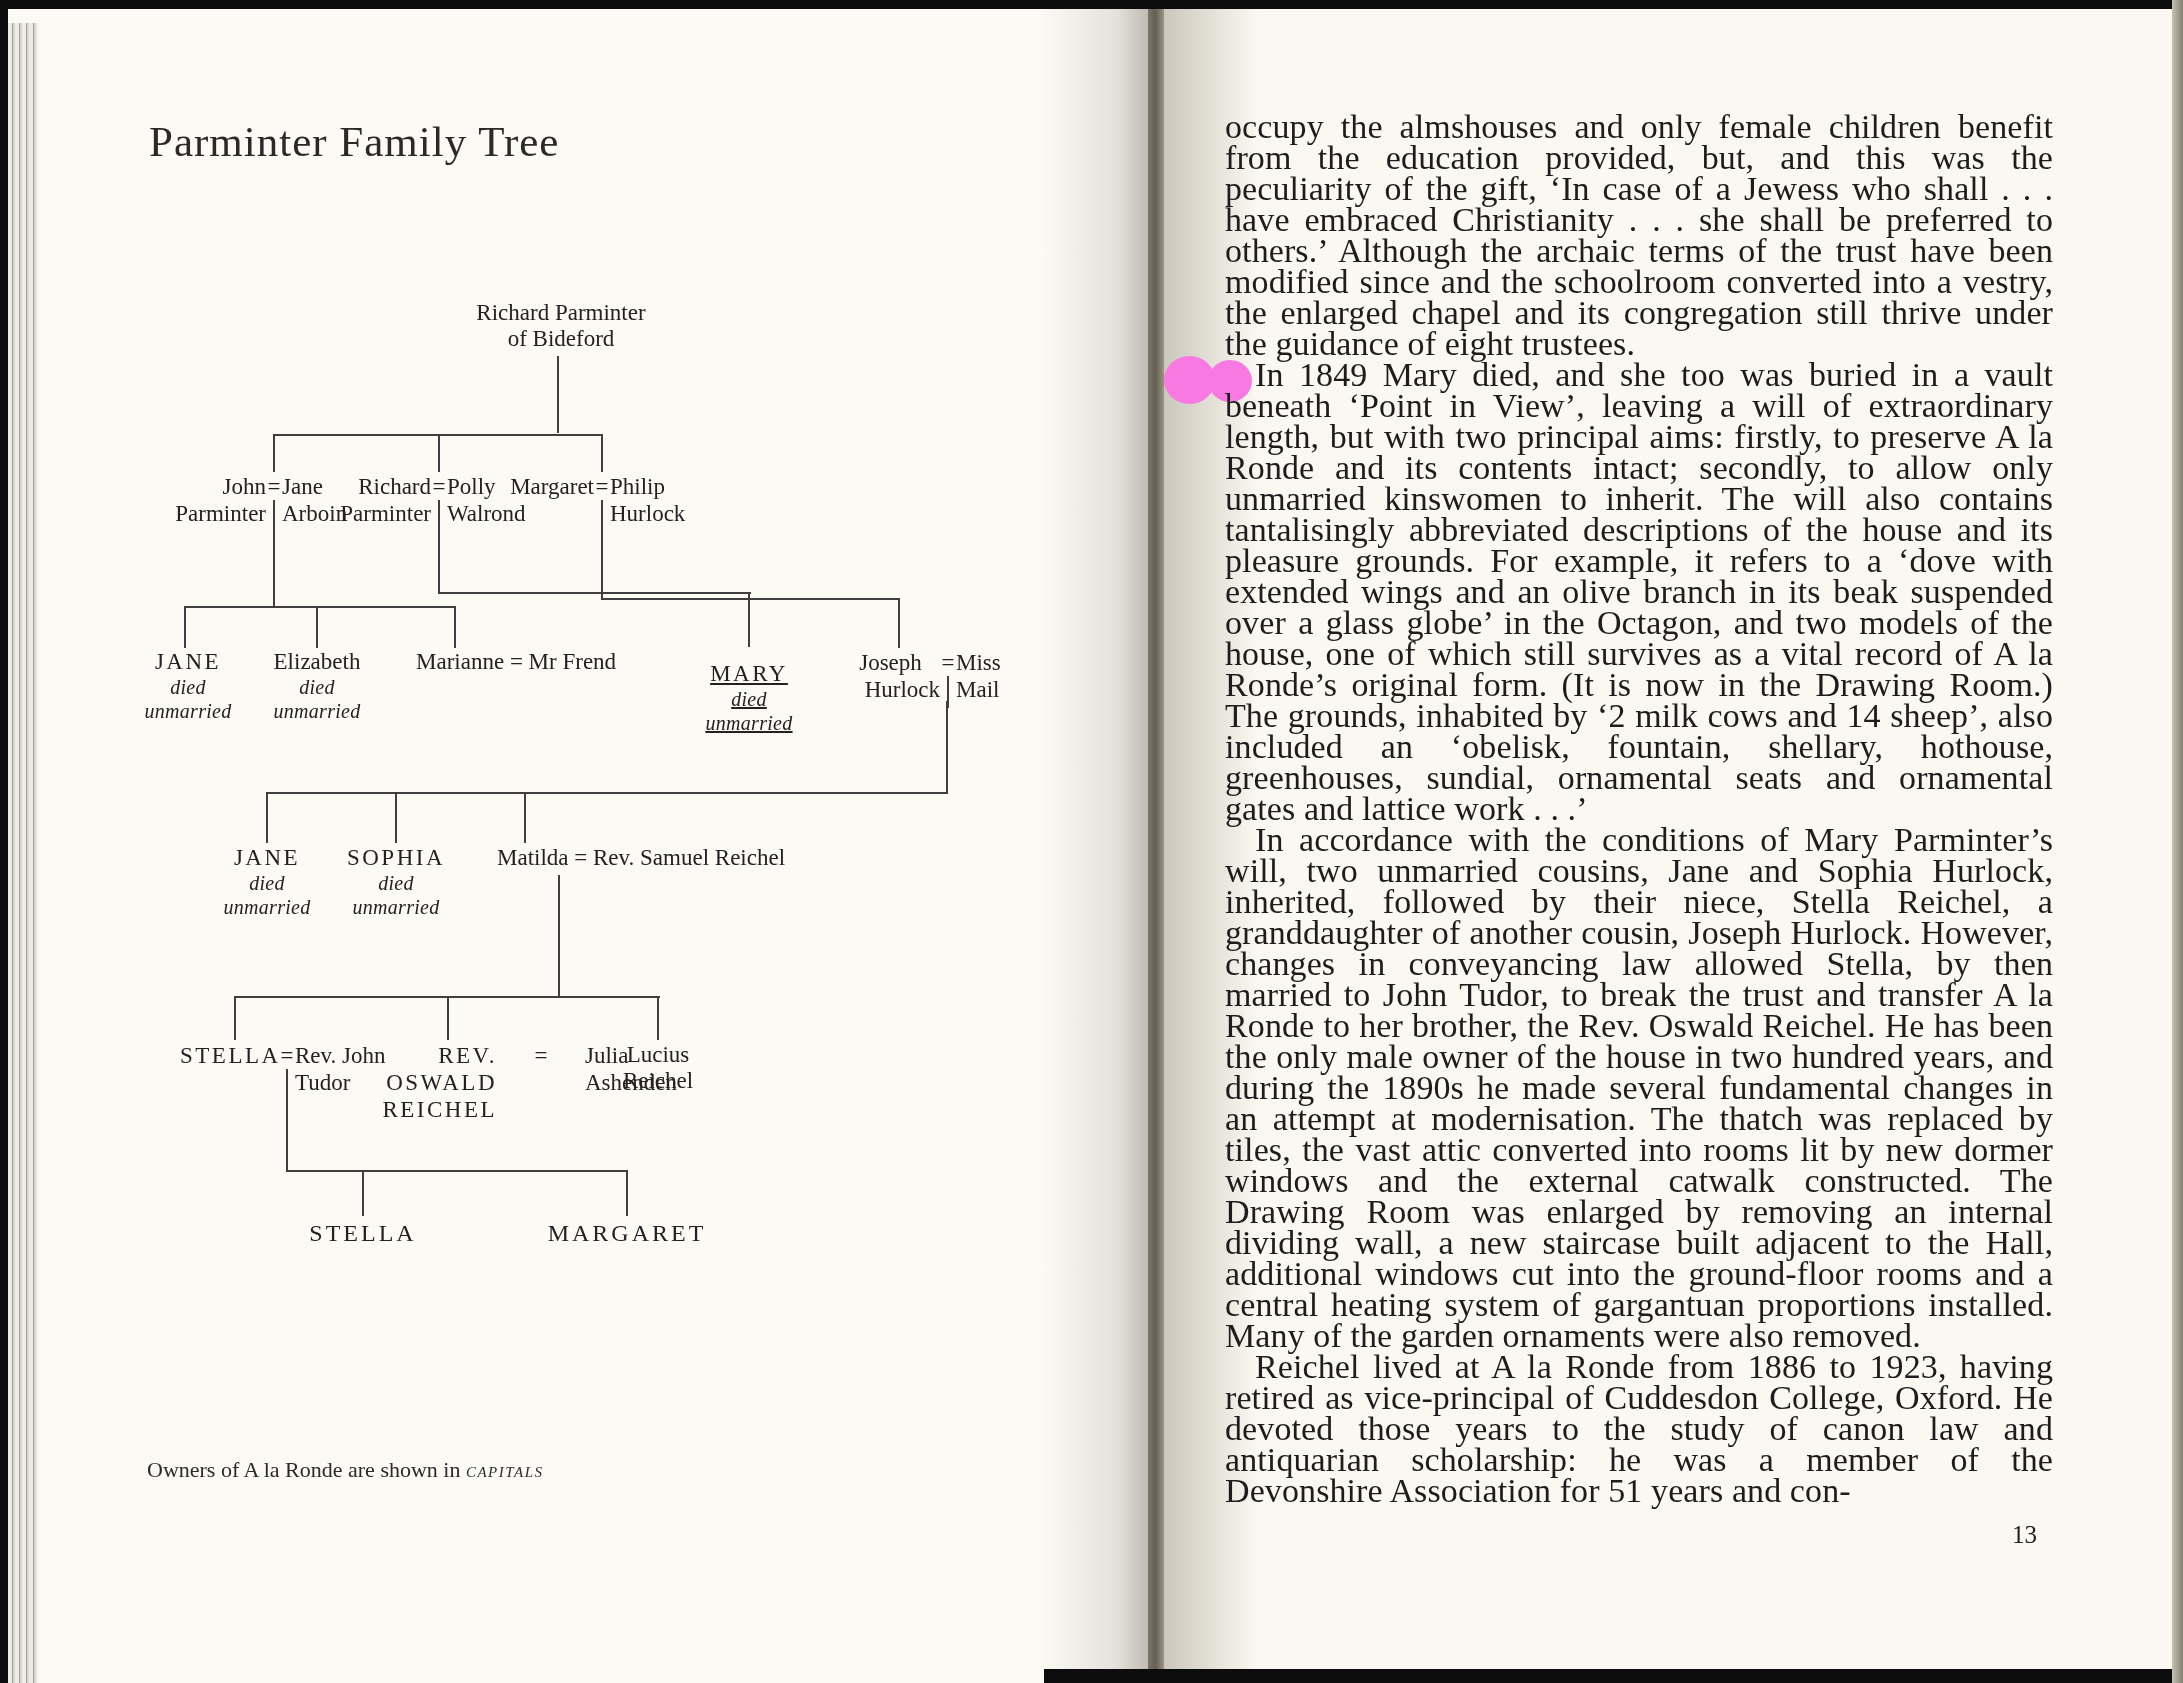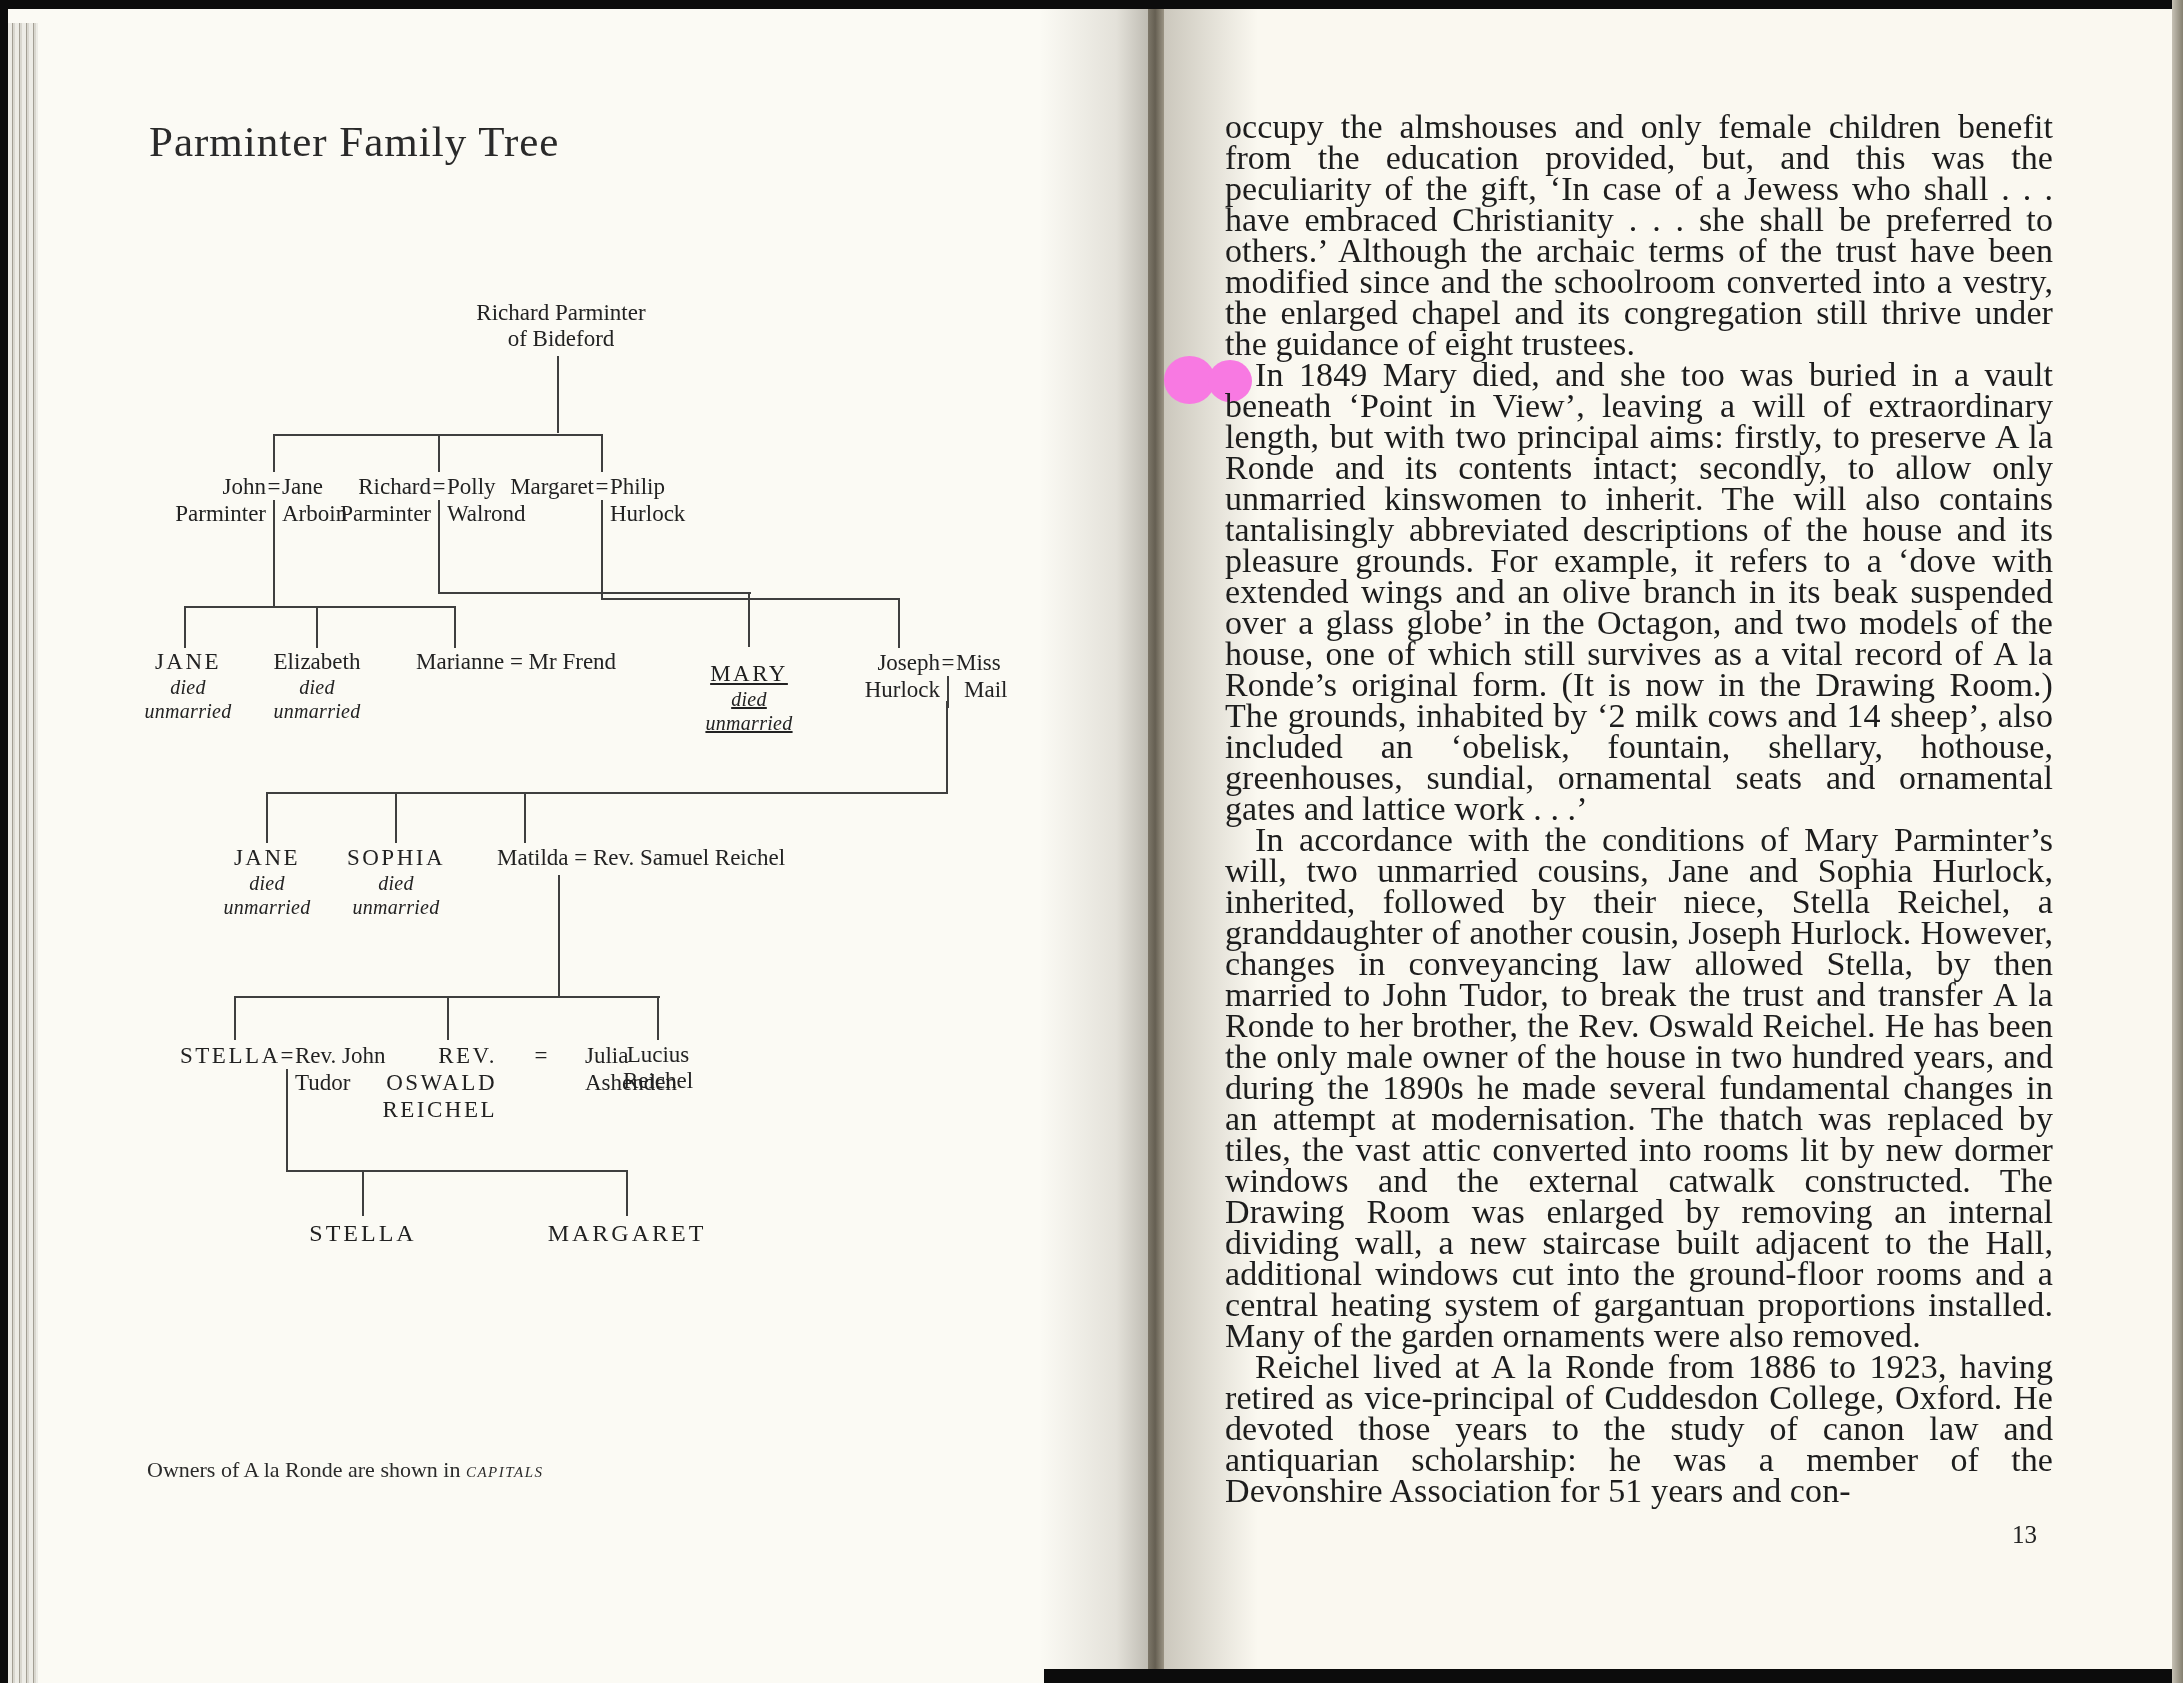--- a/index.html
+++ b/index.html
@@ -173,27 +173,27 @@
     <span class="note" style="display:block;">unmarried</span>
   </div>
   <div class="sline" style="left:416px;top:649px;">Marianne = Mr Frend</div>
   <div class="person" style="left:749px;top:661px;text-decoration:underline;">
     <span class="caps" style="display:block;">MARY</span>
     <span class="note" style="display:block;">died</span>
     <span class="note" style="display:block;">unmarried</span>
   </div>
   <div class="couple" style="left:841px;top:649px;">
     <div class="cl">
-        <span style="display:block;">Joseph</span>
+        <span style="display:block;text-align:center;">Joseph</span>
         <span style="display:block;">Hurlock</span>
       </div>
     <div class="cm"><span>=</span><span class="cdiv"></span></div>
     <div class="cr">
         <span style="display:block;">Miss</span>
-        <span style="display:block;margin-left:8px;">Mail</span>
+        <span style="display:block;">Mail</span>
       </div>
   </div>
 
   <div class="person" style="left:267px;top:845px;">
     <span class="caps" style="display:block;">JANE</span>
     <span class="note" style="display:block;">died</span>
     <span class="note" style="display:block;">unmarried</span>
   </div>
   <div class="person" style="left:396px;top:845px;">
     <span class="caps" style="display:block;">SOPHIA</span>

